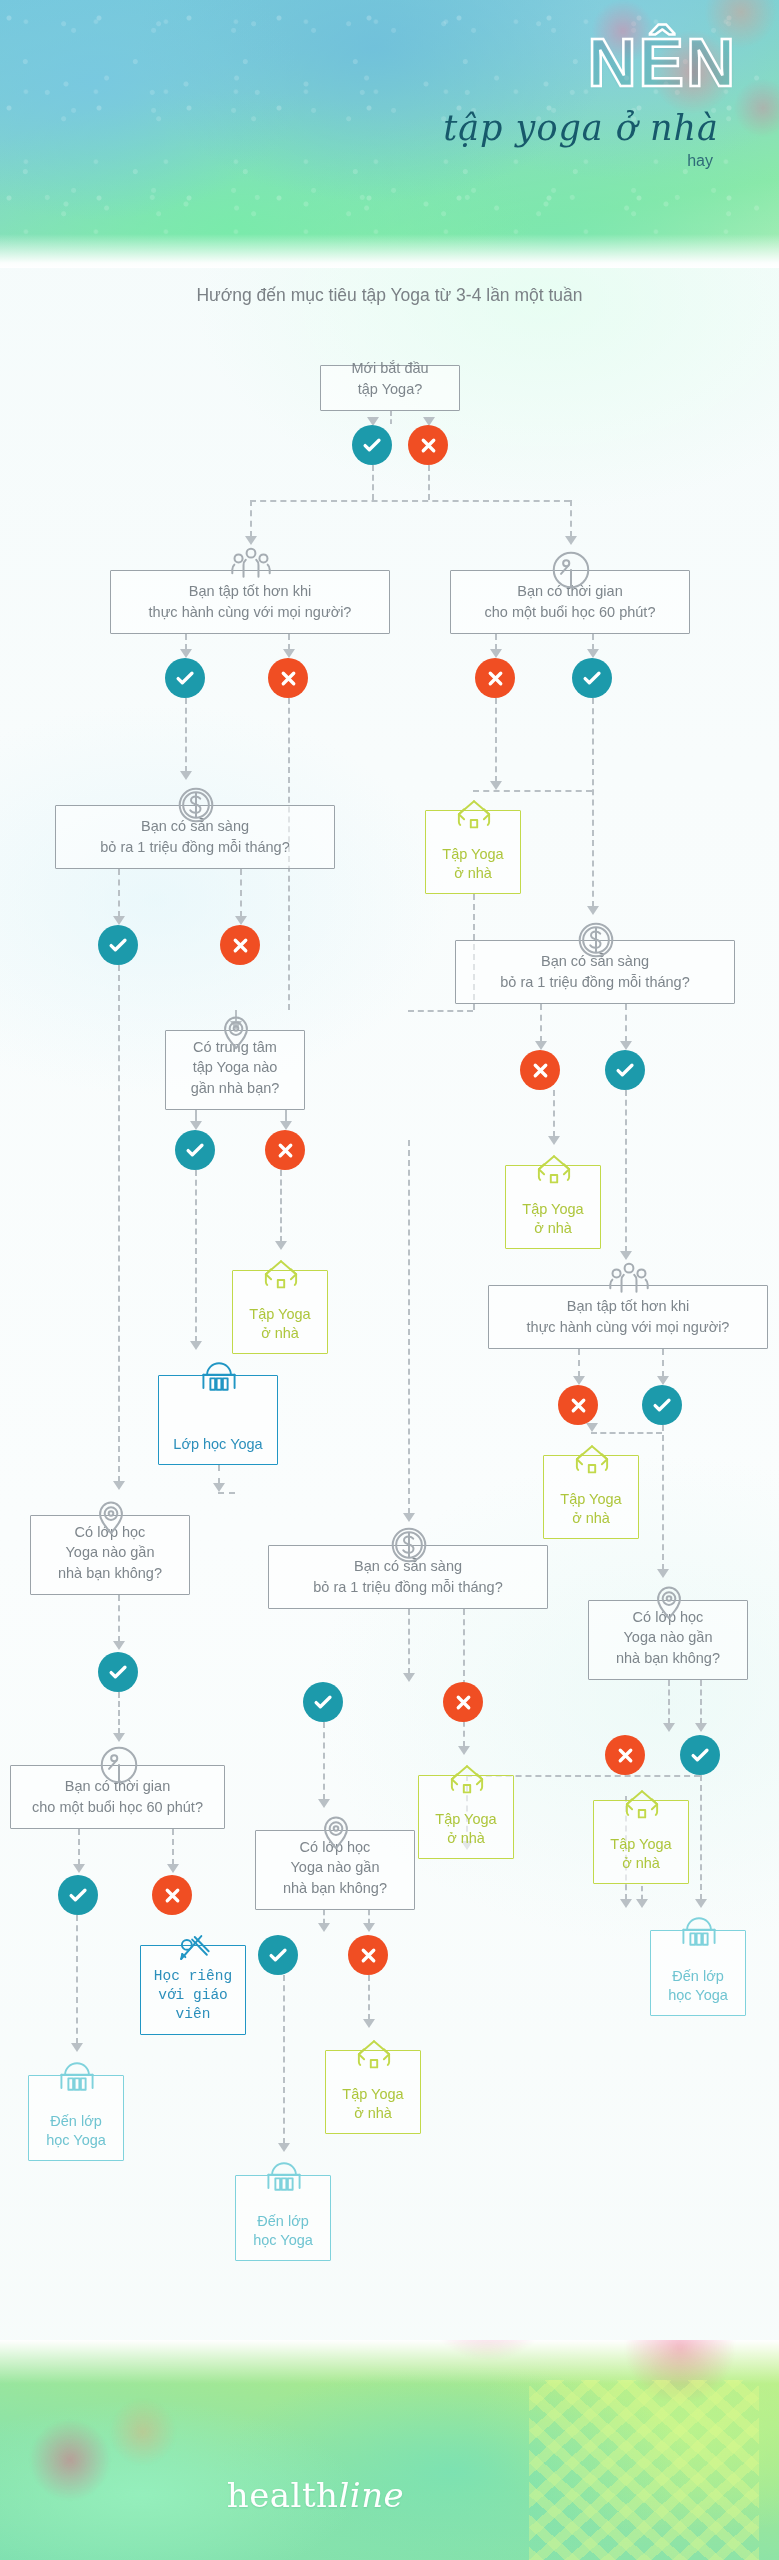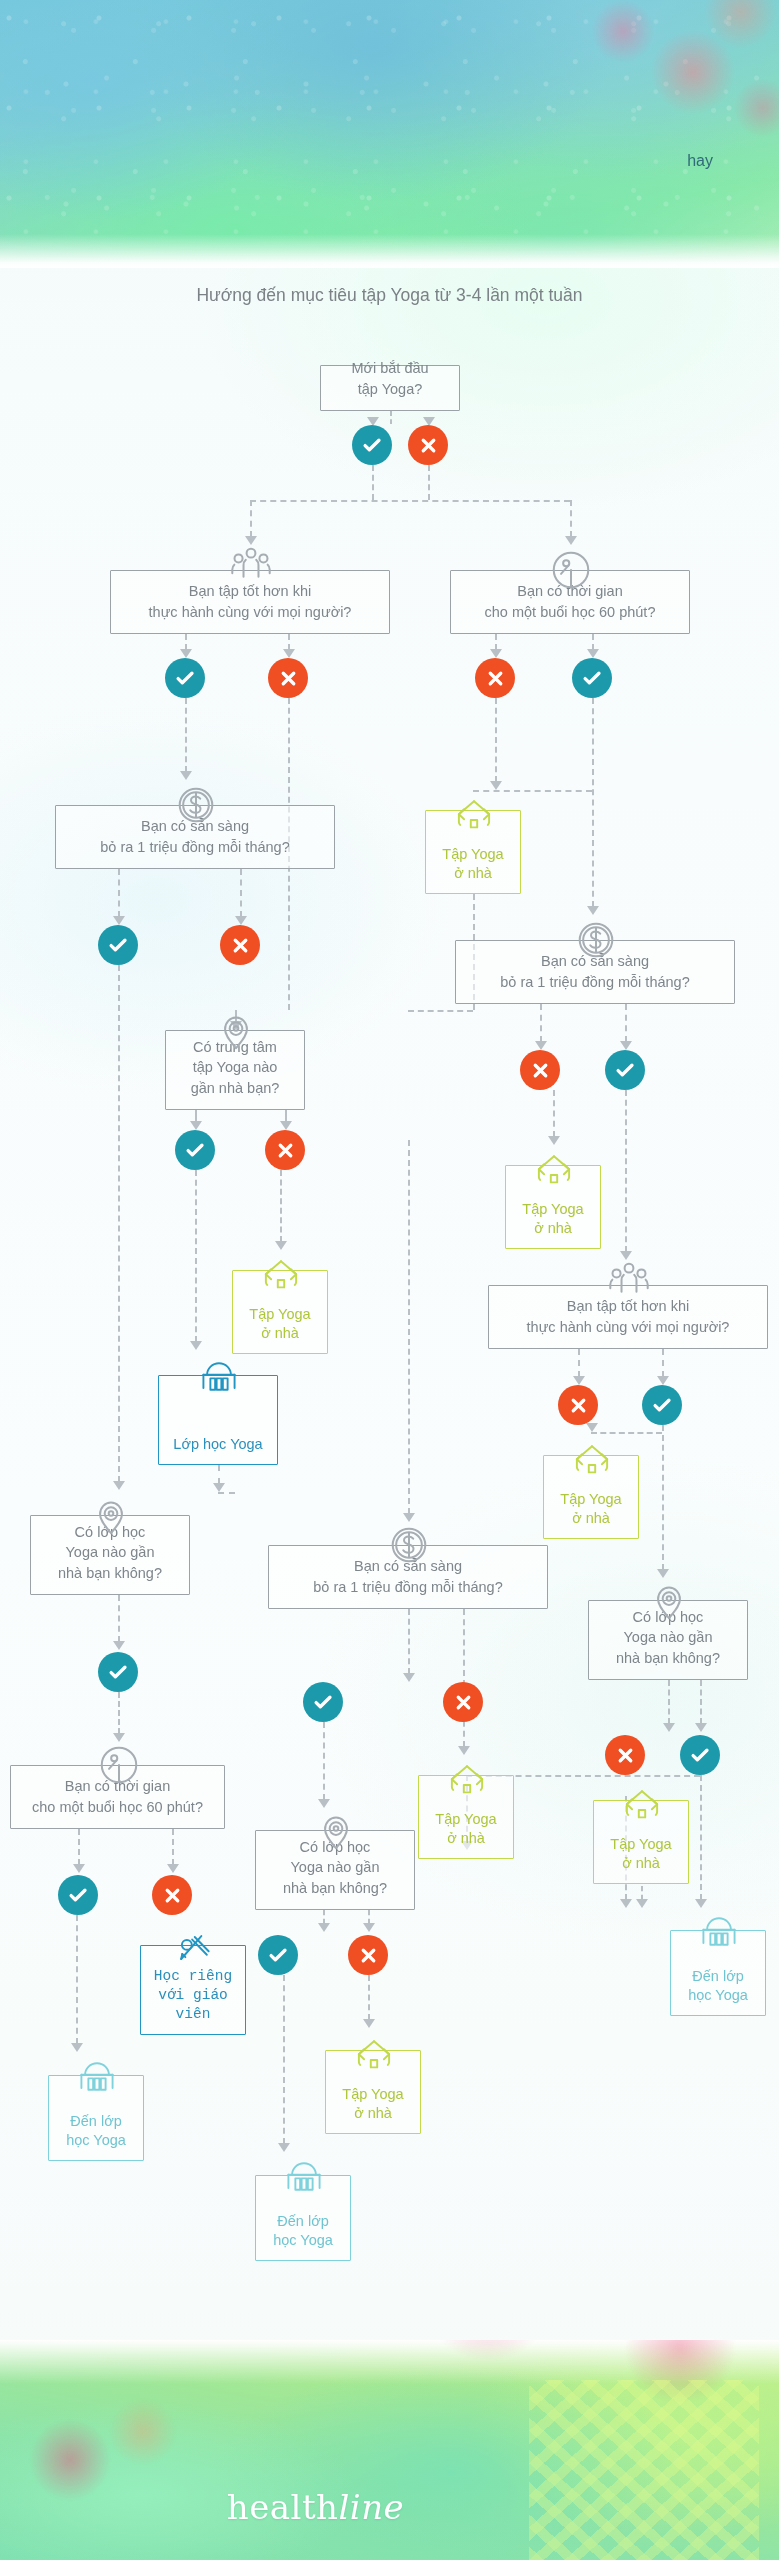--- a/index.html
+++ b/index.html
@@ -93,42 +93,42 @@
       radial-gradient(circle 48px at 78% 36%, rgba(250,150,110,.35), rgba(250,150,110,0) 70%);
     filter: blur(1px);
   }
   .footer-mandala { position:absolute; right:20px; top:40px; width:230px; height:180px;
     background-image:
       repeating-linear-gradient(42deg, rgba(230,250,140,.55) 0 10px, rgba(230,250,140,0) 10px 24px),
       repeating-linear-gradient(-42deg, rgba(230,250,140,.55) 0 10px, rgba(230,250,140,0) 10px 24px);
     opacity:.65; }
   .brand { position:absolute; left:0; top:2475px; width:631px; text-align:center;
     font-family:"DejaVu Serif", serif; font-size:34px; color:#ffffff; font-weight:400;
-    letter-spacing:.5px; text-shadow:0 1px 2px rgba(30,120,110,.18);margin-top:12px; }
+    letter-spacing:.5px; text-shadow:0 1px 2px rgba(30,120,110,.18); }
   .brand i { font-family:"DejaVu Serif", serif; font-style:italic; }
 
   
   .node { position:absolute; }
 
   .qbox {
     border:1.4px solid #9ba3a9; background:rgba(255,255,255,.55);
     color:#7e868c; font-size:14.5px; line-height:1.4; text-align:center;
     display:flex; align-items:flex-end; justify-content:center;
     padding:0 8px 11px; border-radius:1px;
   }
   .qbox .qtext { width:100%; }
 
   .rbox {
     background:rgba(255,255,255,.6); font-size:14.5px; line-height:1.32;
     text-align:center; display:flex; align-items:flex-end; justify-content:center;
     padding:0 6px 10px; border-radius:1px;
   }
   .rbox.home { border:1.6px solid #c2d94a; color:#aec63c; }
   .rbox.studio { border:1.6px solid #2196c4; color:#2b8fbb; }
-  .rbox.studio-light { border:1.6px solid #7fd2dc; color:#6fc4d1;margin-left:20px; }
+  .rbox.studio-light { border:1.6px solid #7fd2dc; color:#6fc4d1; }
   .rbox.private { border:1.6px solid #2196c4; color:#2b8fbb;font-family:Liberation Mono, monospace; }
 
   
   .icobadge { position:absolute; border-radius:50%; background:transparent;
     display:flex; align-items:center; justify-content:center; }
   .icobadge svg { display:block; overflow:visible; }
 
   
   .ans { position:absolute; width:40px; height:40px; border-radius:50%;
     display:flex; align-items:center; justify-content:center; }
@@ -146,20 +146,22 @@
 </head>
 <body>
 
 <div id="page">
 
   <div class="header">
     <div class="hdr-grain"></div>
     <div class="hdr-flower"></div>
     <div class="hdr-fade"></div>
   </div>
+  <div class="title-nen">NÊN</div>
+  <div class="title-script1">tập yoga ở nhà</div>
   <div class="title-hay">hay</div>
 
   <div class="subtitle">
     <div>Hướng đến mục tiêu tập Yoga từ 3-4 lần một tuần</div>
   </div>
 
   <div id="flow">
       <div class="vline" style="left: 390px; top: 411px; height: 13px;"></div>
       <div class="vline" style="left: 372px; top: 424px; height: 0px;"></div>
       <div class="arrow" style="left: 367px; top: 417px;"></div>

